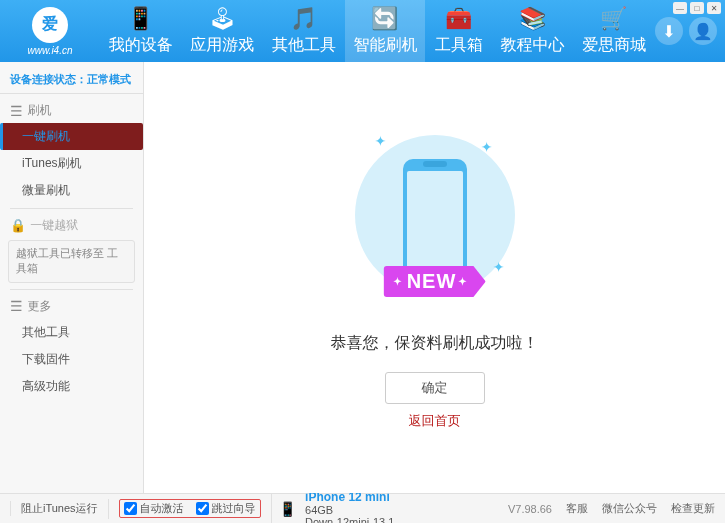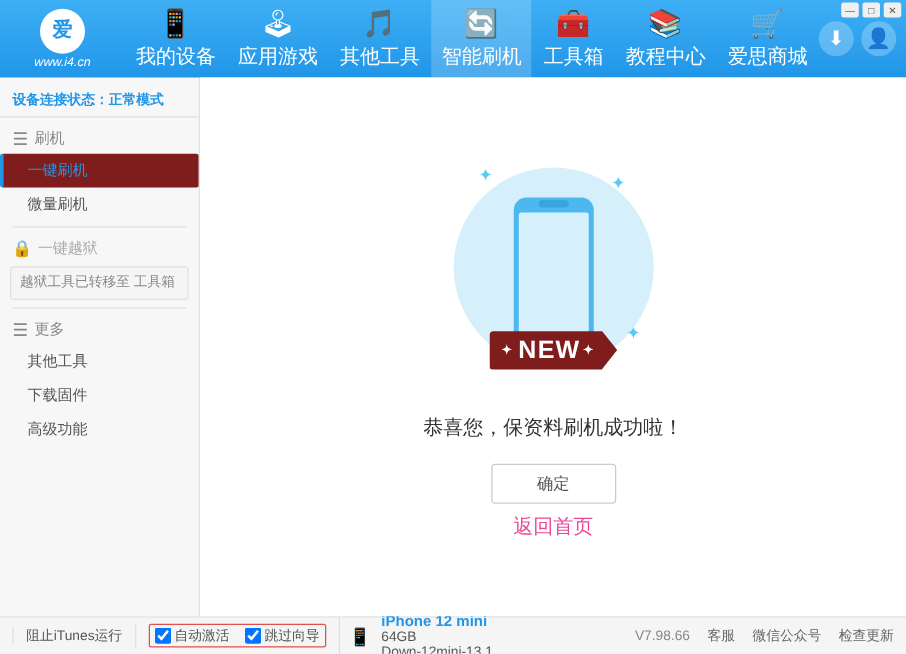--- a/index.html
+++ b/index.html
@@ -113,21 +113,21 @@
     .win-btn.close { background: #f0f0f0; }
 
     
     .main-layout {
       display: flex;
       height: calc(523px - 62px - 30px);
     }
 
     
     .sidebar {
-      width: 160px;
+      width: 144px;
       background: #f7f7f7;
       border-right: 1px solid #e0e0e0;
       display: flex;
       flex-direction: column;
       overflow-y: auto;
       padding-top: 6px;
     }
     .status-bar-mini {
       font-size: 11px;
       color: #555;
@@ -228,21 +228,21 @@
       margin-top: 10px;
     }
     .new-badge {
       position: absolute;
       bottom: 18px;
       left: 50%;
       transform: translateX(-50%);
       z-index: 3;
     }
     .new-banner {
-      background: #7f1d1d;
+      background: #d946ef;
       color: #fff;
       font-size: 20px;
       font-weight: bold;
       padding: 4px 18px 4px 10px;
       border-radius: 3px;
       position: relative;
       display: flex;
       align-items: center;
       letter-spacing: 1px;
       clip-path: polygon(0 0, 88% 0, 100% 50%, 88% 100%, 0 100%);
@@ -273,22 +273,22 @@
       border-radius: 3px;
       font-size: 13px;
       color: #555;
       cursor: pointer;
       display: flex;
       align-items: center;
       justify-content: center;
       margin-bottom: 8px;
     }
     .back-home-link {
-      font-size: 16px;
-      color: #ec4899;
+      font-size: 13px;
+      color: #b91c1c;
       cursor: pointer;
       text-decoration: none;
     }
 
     
     .bottom-bar {
       height: 30px;
       background: #f5f5f5;
       border-top: 1px solid #e0e0e0;
       display: flex;
@@ -431,20 +431,21 @@
     <div class="status-bar-mini">
       <span>设备连接状态：</span><span style="color:#2196e8;font-weight:bold;">正常模式</span>
     </div>
 
     <div class="sidebar-section-title">
       <span class="s-icon">☰</span>
       <span>刷机</span>
     </div>
 
     <div class="sidebar-item active">一键刷机</div>
+    <div class="sidebar-item">iTunes刷机</div>
     <div class="sidebar-item">微量刷机</div>
 
     <div class="sidebar-divider"></div>
 
     <div class="sidebar-sub-section">
       <span style="margin-right:4px;font-size:13px;">🔒</span>
       <span>一键越狱</span>
     </div>
 
     <div class="jailbreak-info">越狱工具已转移至

